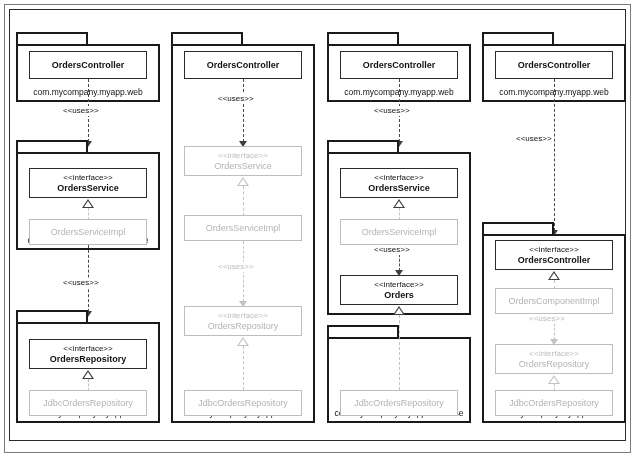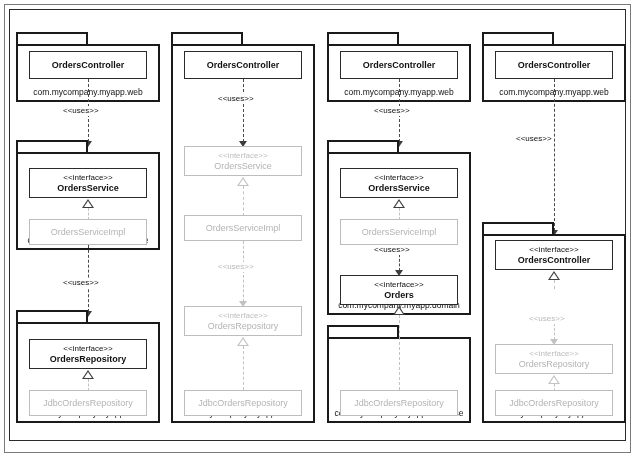--- a/index.html
+++ b/index.html
@@ -172,21 +172,20 @@
   <div class="cls" style="left:340px;top:51px;width:118px;height:28px;">
     <span class="nm">OrdersController</span>
   </div>
   <div class="vline" style="left:399px;top:79px;height:63px;"></div>
   <div class="uses" style="left:373px;top:106px;">&lt;&lt;uses&gt;&gt;</div>
   <div class="arrow" style="left:395px;top:141px;"></div>
 
   <div class="pkg" style="left:327px;top:140px;width:144px;height:175px;">
     <div class="pkg-tab" style="width:72px;"></div>
     <div class="pkg-body"></div>
-    <div class="pkg-label">com.mycompany.myapp.domain</div>
   </div>
   <div class="cls" style="left:340px;top:168px;width:118px;height:30px;">
     <span class="stereo">&lt;&lt;interface&gt;&gt;</span>
     <span class="nm">OrdersService</span>
   </div>
   <div class="tri" style="left:393px;top:199px;"></div>
   <div class="vline dim" style="left:399px;top:208px;height:12px;"></div>
   <div class="cls dim" style="left:340px;top:219px;width:118px;height:26px;">
     <span class="nm">OrdersServiceImpl</span>
   </div>
@@ -226,20 +225,23 @@
     <div class="pkg-tab" style="width:72px;"></div>
     <div class="pkg-body"></div>
     <div class="pkg-label">com.mycompany.myapp.orders</div>
   </div>
   <div class="cls" style="left:495px;top:240px;width:118px;height:30px;">
     <span class="stereo">&lt;&lt;interface&gt;&gt;</span>
     <span class="nm">OrdersController</span>
   </div>
   <div class="tri" style="left:548px;top:271px;"></div>
   <div class="vline dim" style="left:554px;top:280px;height:9px;"></div>
+  <div class="cls dim" style="left:495px;top:288px;width:118px;height:26px;">
+    <span class="nm">OrdersComponentImpl</span>
+  </div>
   <div class="vline dim" style="left:554px;top:314px;height:26px;"></div>
   <div class="uses dim" style="left:528px;top:314px;">&lt;&lt;uses&gt;&gt;</div>
   <div class="arrow dim" style="left:550px;top:339px;"></div>
   <div class="cls dim" style="left:495px;top:344px;width:118px;height:30px;">
     <span class="stereo">&lt;&lt;interface&gt;&gt;</span>
     <span class="nm">OrdersRepository</span>
   </div>
   <div class="tri dim" style="left:548px;top:375px;"></div>
   <div class="vline dim" style="left:554px;top:384px;height:7px;"></div>
   <div class="cls dim" style="left:495px;top:390px;width:118px;height:26px;">

